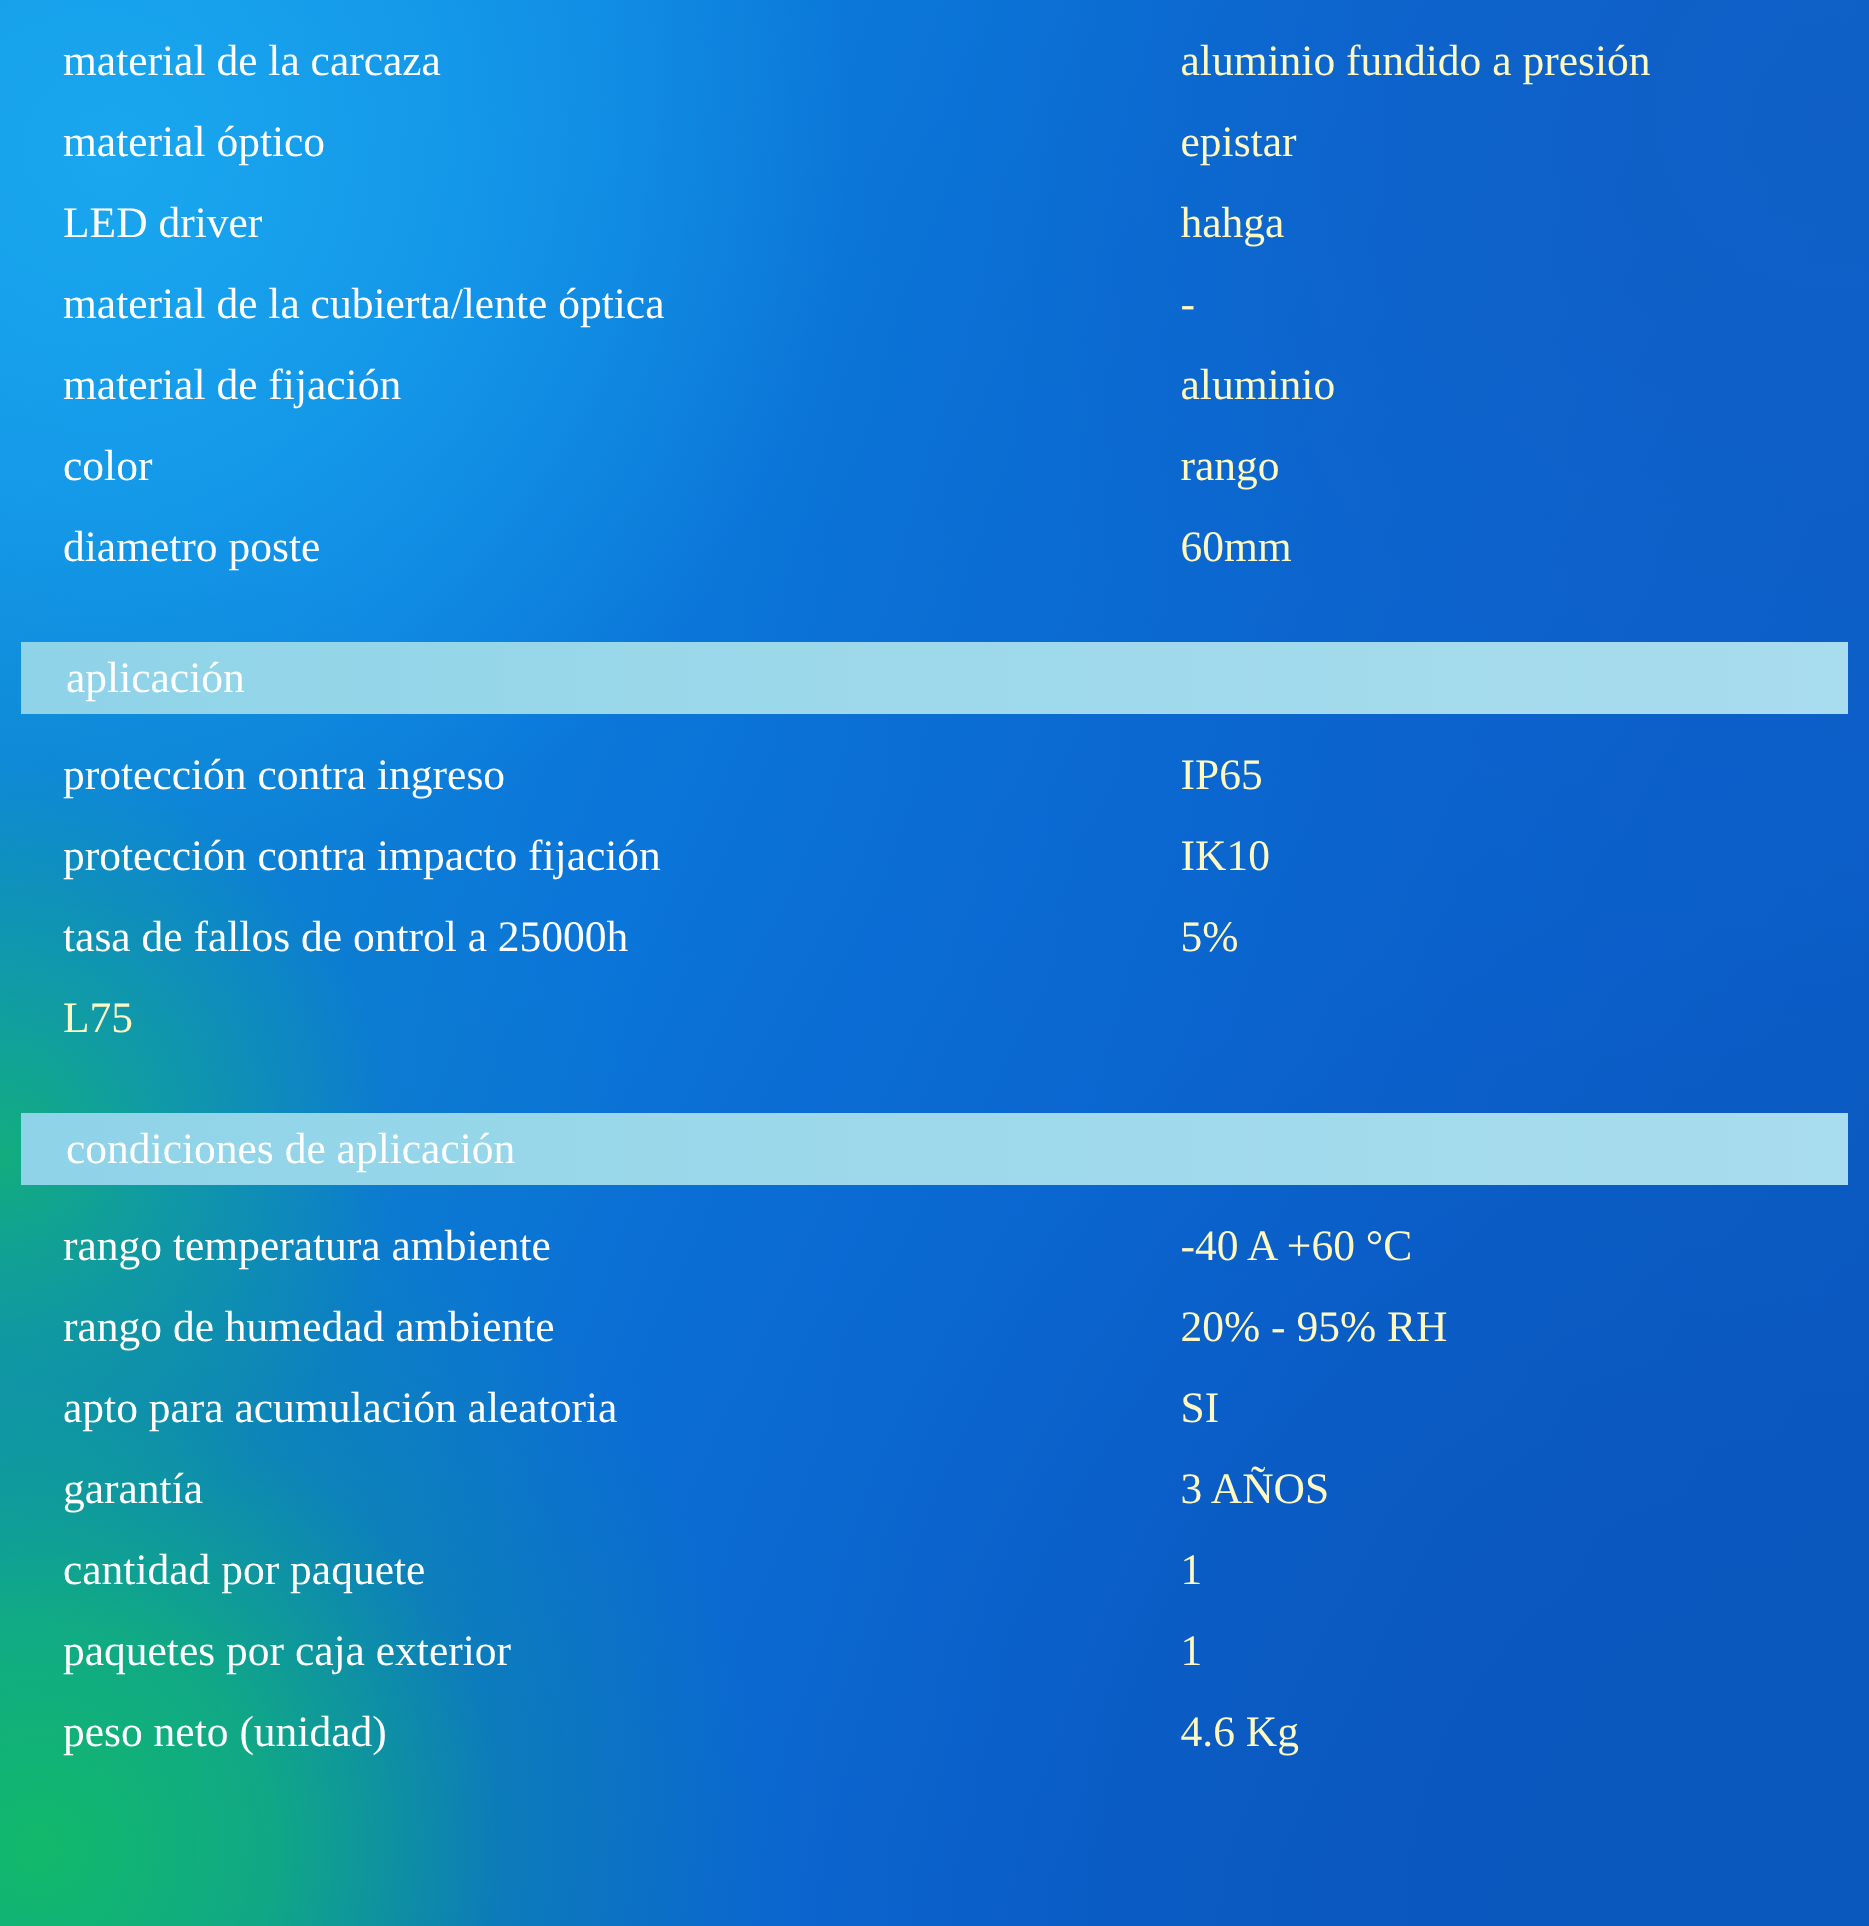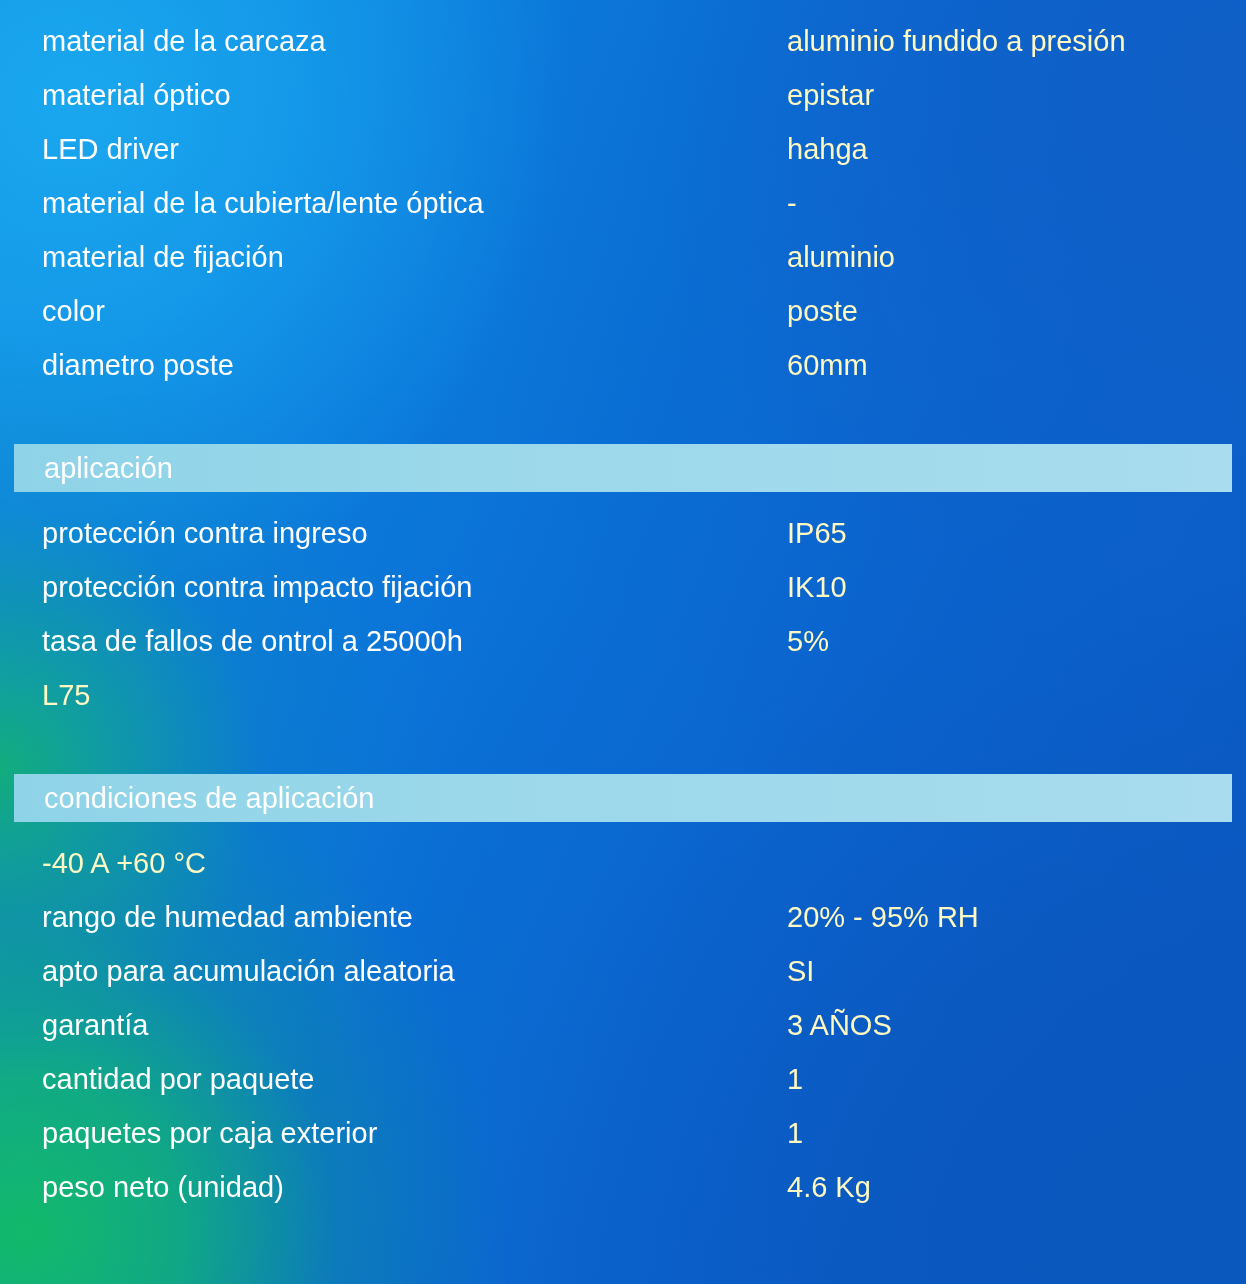--- a/index.html
+++ b/index.html
@@ -27,20 +27,21 @@
       linear-gradient(115deg, #0e8fe0 0%, #0c82e0 22%, #0a6fd6 45%, #0b63cf 68%, #0a57c2 100%);
   }
   .sheet {
     position: absolute;
     inset: 0;
     padding: 0;
   }
   .spec-table {
     position: relative;
     width: 100%;
+    font-family: Liberation Serif, serif;
   }
   .row {
     display: flex;
     align-items: baseline;
     padding: 0 0 0 42px;
     height: 54px;
   }
   .row .label {
     width: 745px;
     flex: 0 0 745px;
@@ -49,21 +50,21 @@
     line-height: 54px;
     white-space: nowrap;
   }
   .row .value {
     color: #fef9c3;
     font-size: 29px;
     line-height: 54px;
     white-space: nowrap;
   }
   .section-header {
-    margin: 16px 14px 0 14px;
+    margin: 0 14px 0 14px;
     height: 48px;
     background: linear-gradient(90deg, #8fd3e8 0%, #9bd8ea 40%, #a8dcee 100%);
     display: flex;
     align-items: center;
     padding-left: 30px;
     box-sizing: border-box;
   }
   .section-header .title {
     color: #ffffff;
     font-size: 29px;
@@ -99,21 +100,21 @@
       <div class="row">
         <span class="label">material de la cubierta/lente óptica</span>
         <span class="value">-</span>
       </div>
       <div class="row">
         <span class="label">material de fijación</span>
         <span class="value">aluminio</span>
       </div>
       <div class="row">
         <span class="label">color</span>
-        <span class="value">poste</span>
+        <span class="value">rango</span>
       </div>
       <div class="row">
         <span class="label">diametro poste</span>
         <span class="value">60mm</span>
       </div>
     </div>
 
     <div class="spacer-lg"></div>
 
     <div>
@@ -139,20 +140,21 @@
     </div>
 
     <div class="spacer-lg"></div>
 
     <div>
       <div class="section-header">
         <span class="title">condiciones de aplicación</span>
       </div>
       <div class="spacer-sm"></div>
       <div class="row">
+        <span class="label">rango temperatura ambiente</span>
         <span class="value">-40 A +60 °C</span>
       </div>
       <div class="row">
         <span class="label">rango de humedad ambiente</span>
         <span class="value">20% - 95% RH</span>
       </div>
       <div class="row">
         <span class="label">apto para acumulación aleatoria</span>
         <span class="value">SI</span>
       </div>

